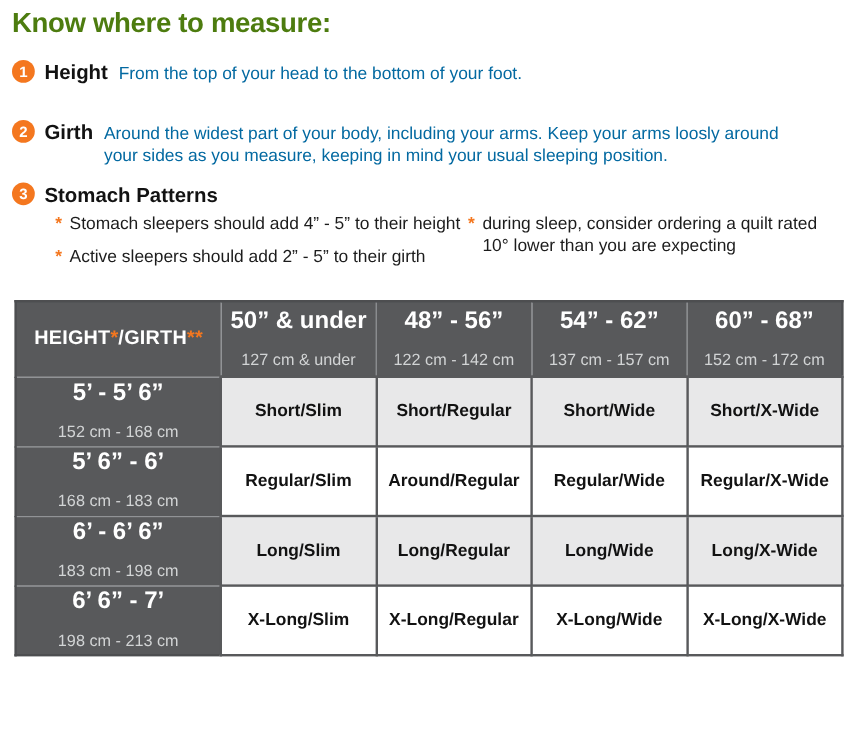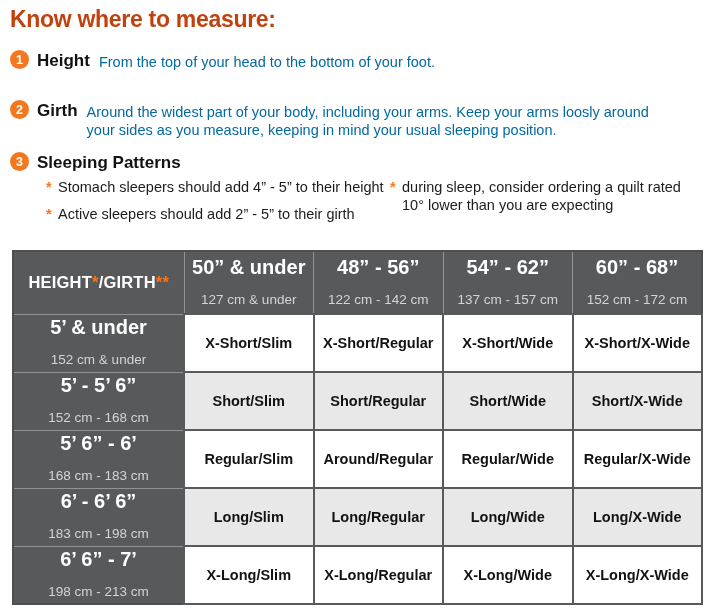--- a/index.html
+++ b/index.html
@@ -13,21 +13,21 @@
     color: #1a1a1a;
     overflow: hidden;
   }
   .title {
     position: absolute;
     left: 10px;
     top: 6px;
     margin: 0;
     font-size: 23px;
     font-weight: bold;
-    color: #c2410c;
+    color: #4d7c0f;
     letter-spacing: -0.3px;
   }
   .step {
     position: absolute;
     left: 10px;
     display: flex;
     align-items: flex-start;
   }
   .step-1 { top: 50px; }
   .step-2 { top: 100px; }
@@ -134,21 +134,21 @@
     <span class="badge">2</span>
     <span class="step-label">Girth</span>
     <span class="step-desc">
       <span class="desc-line">Around the widest part of your body, including your arms. Keep your arms loosly around</span>
       <span class="desc-line">your sides as you measure, keeping in mind your usual sleeping position.</span>
     </span>
   </div>
 
   <div class="step step-3">
     <span class="badge">3</span>
-    <span class="step-label">Sleeping Patterns</span>
+    <span class="step-label">Stomach Patterns</span>
   </div>
 
   <div class="bullets-left">
     <div class="bullet">
       <span class="ast-marker">*</span>
       <span>Stomach sleepers should add 4” - 5” to their height</span>
     </div>
     <div class="bullet">
       <span class="ast-marker">*</span>
       <span>Active sleepers should add 2” - 5” to their girth</span>
@@ -190,30 +190,20 @@
           <div class="primary-line">54” - 62”</div>
           <div class="secondary-line">137 cm - 157 cm</div>
         </th>
         <th class="dark-cell">
           <div class="primary-line">60” - 68”</div>
           <div class="secondary-line">152 cm - 172 cm</div>
         </th>
       </tr>
     </thead>
     <tbody>
-      <tr>
-        <th class="dark-cell">
-          <div class="primary-line">5’ &amp; under</div>
-          <div class="secondary-line">152 cm &amp; under</div>
-        </th>
-        <td class="size-cell">X-Short/Slim</td>
-        <td class="size-cell">X-Short/Regular</td>
-        <td class="size-cell">X-Short/Wide</td>
-        <td class="size-cell">X-Short/X-Wide</td>
-      </tr>
       <tr class="alt">
         <th class="dark-cell">
           <div class="primary-line">5’ - 5’ 6”</div>
           <div class="secondary-line">152 cm - 168 cm</div>
         </th>
         <td class="size-cell">Short/Slim</td>
         <td class="size-cell">Short/Regular</td>
         <td class="size-cell">Short/Wide</td>
         <td class="size-cell">Short/X-Wide</td>
       </tr>

